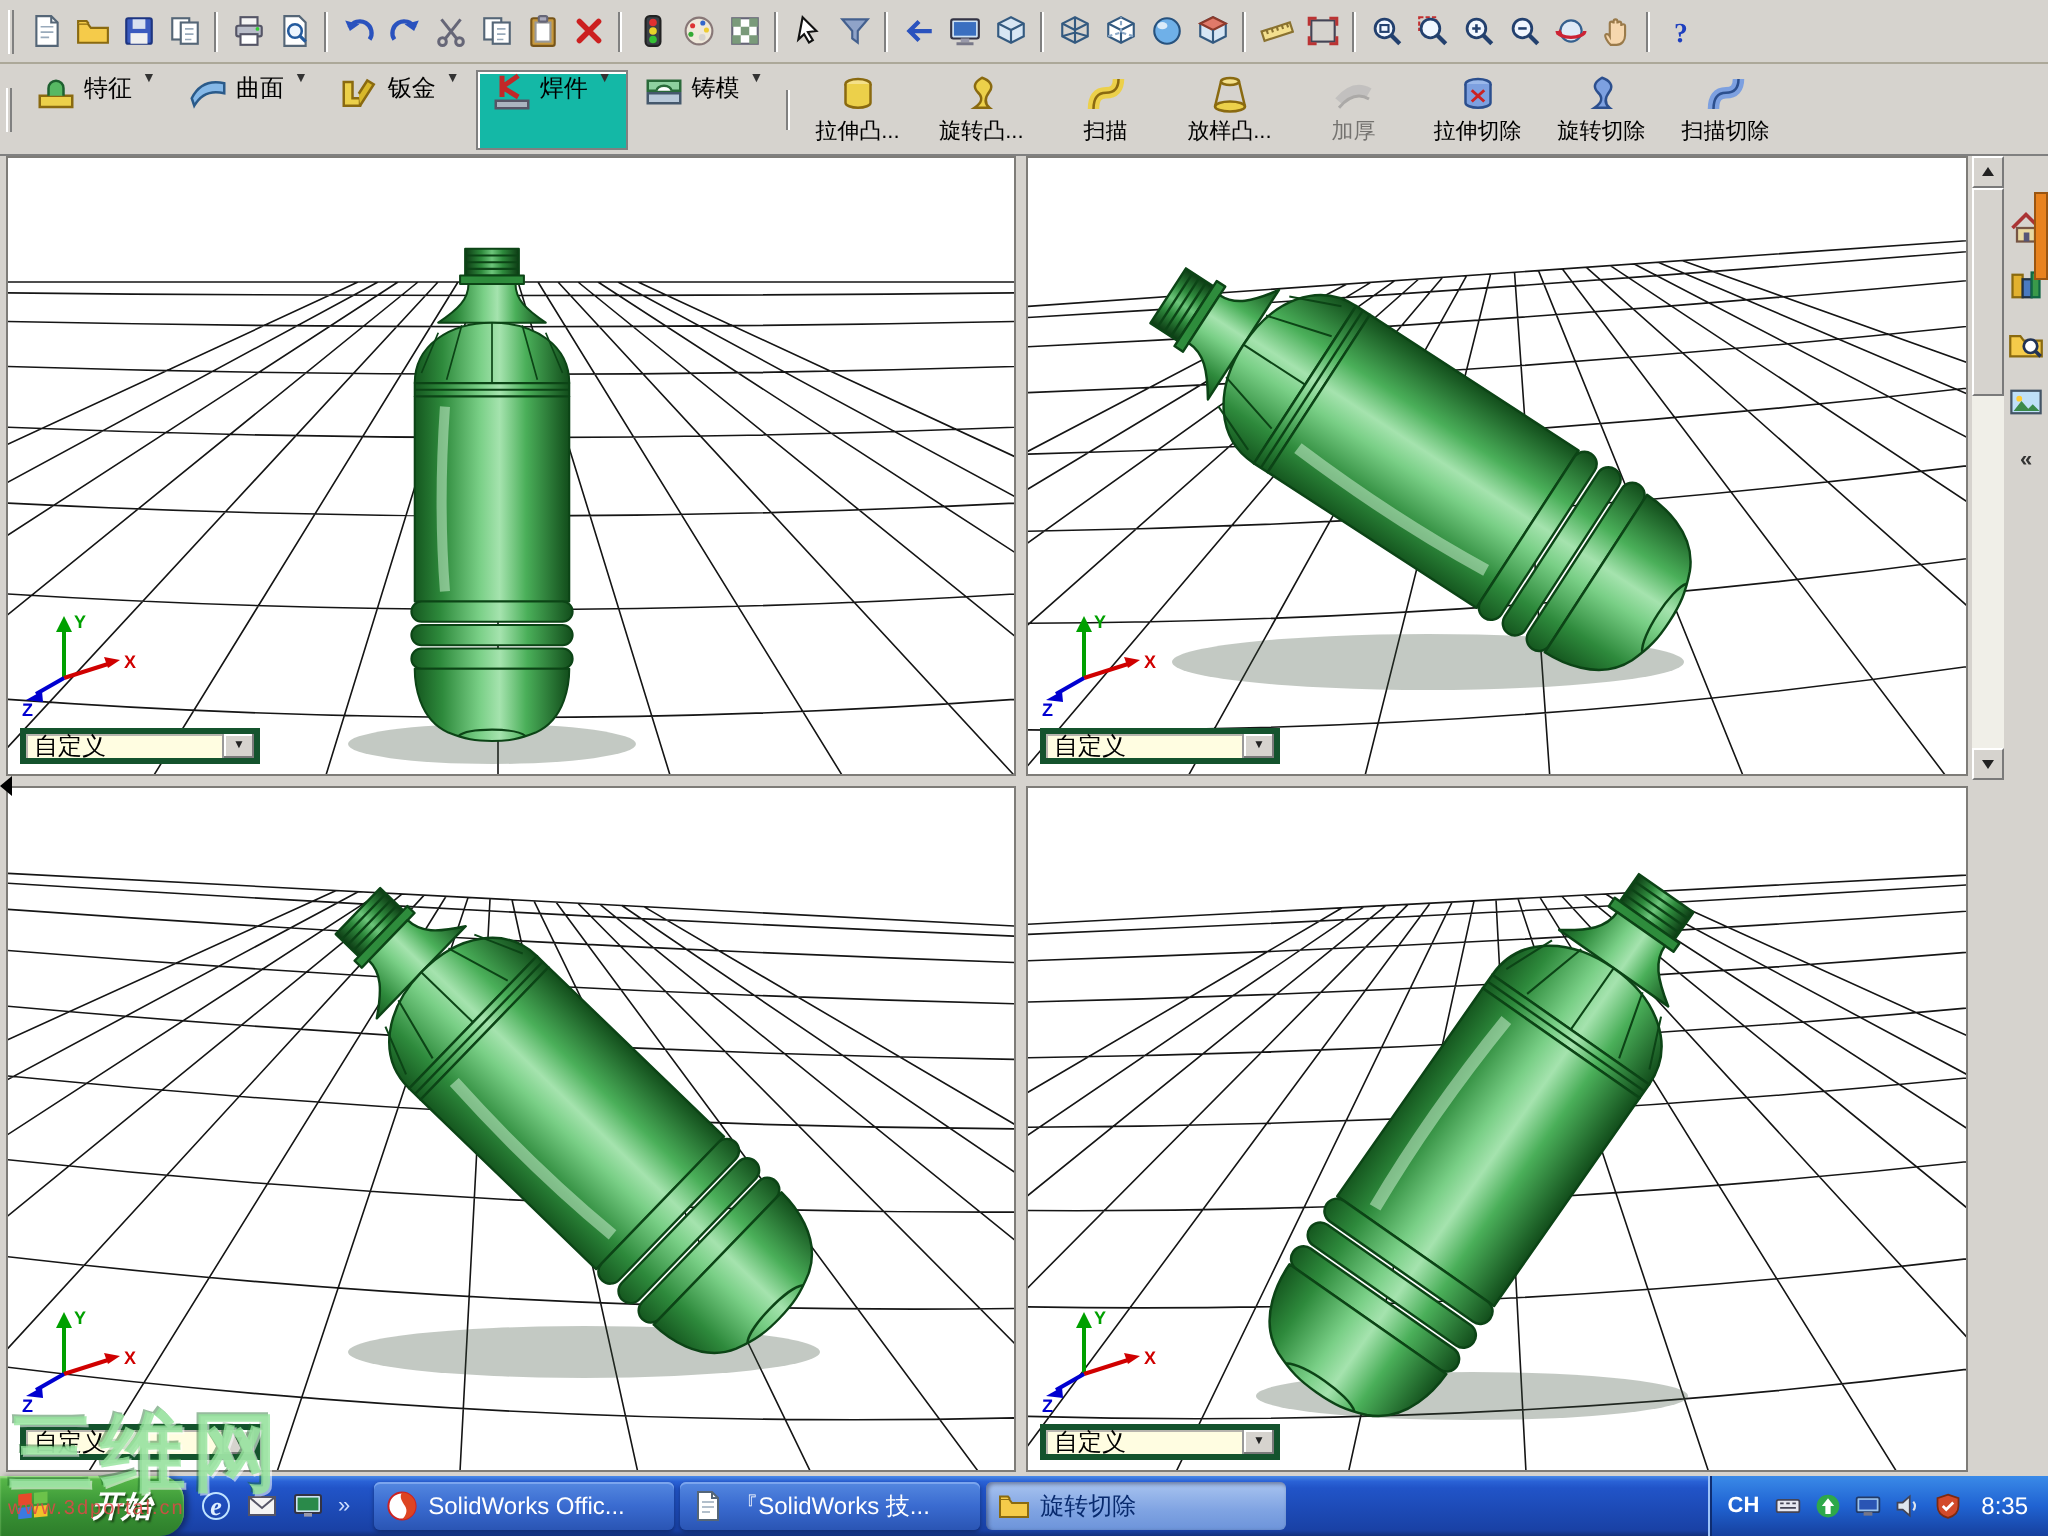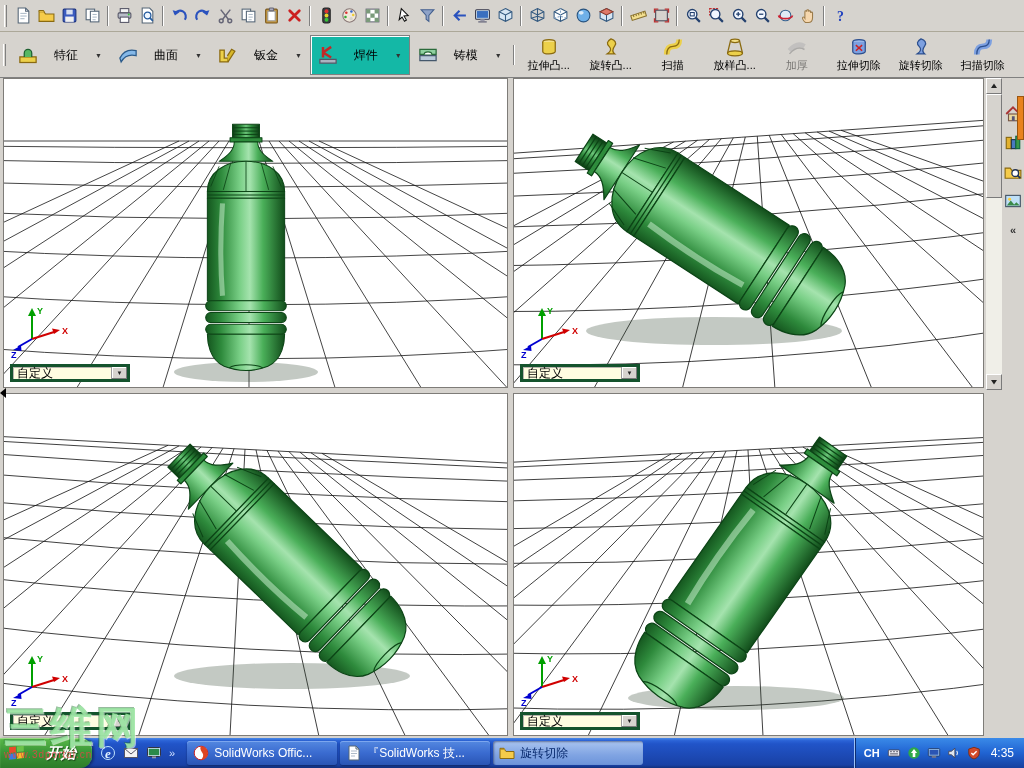--- a/index.html
+++ b/index.html
@@ -3,21 +3,21 @@
 <meta charset="utf-8">
 <style>
 *{margin:0;padding:0;box-sizing:border-box}
 html,body{width:1024px;height:768px;overflow:hidden;background:#d6d3ce;font-family:"Liberation Sans",sans-serif;font-size:12px;color:#000}
 
 #toolbar1{position:absolute;left:0;top:0;width:1024px;height:32px;background:#d6d3ce;border-bottom:1px solid #aca899;display:flex;align-items:center;padding:2px 3px;gap:1px}
 #toolbar2{position:absolute;left:0;top:33px;width:1024px;height:45px;background:#d6d3ce;border-bottom:1px solid #808080;display:flex;align-items:stretch;padding:2px 2px}
 .grip{width:3px;height:22px;border-left:1px solid #fff;border-right:1px solid #808080;margin:0 4px 0 1px;align-self:center}
 .tbicon{width:22px;height:22px;display:flex;align-items:center;justify-content:center;border:1px solid transparent;border-radius:2px}
 .tbsep{width:2px;height:20px;border-left:1px solid #808080;border-right:1px solid #fff;margin:0 3px;align-self:center}
-.cmtab{display:flex;align-items:center;gap:16px;padding:0 7px;border:1px solid transparent;white-space:nowrap}
+.cmtab{display:flex;align-items:flex-start;gap:4px;padding:0 7px;border:1px solid transparent;white-space:nowrap}
 .cmtab.active{border:1px solid #808080;background:#14b8a6;box-shadow:inset 1px 1px 0 #fff}
 .cmarrow{font-size:7px;color:#333;margin-left:1px}
 .cmtool{width:62px;display:flex;flex-direction:column;align-items:center;justify-content:center;gap:1px;border:1px solid transparent;white-space:nowrap}
 .cmtool.disabled{opacity:.45;filter:grayscale(.9)}
 .cmlbl{font-size:12px}
 .cmtool .cmlbl{font-size:11px}
 
 #workspace{position:absolute;left:3px;top:78px;width:981px;height:658px;background:#d6d3ce}
 .viewport{position:absolute;background:#fff;border:1px solid #7e7c78;overflow:hidden}
 .vpcanvas{position:absolute;left:0;top:0}
@@ -671,20 +671,20 @@
           <path d="M2,6 h3 l4,-3.5 v11 L5,10 H2 Z" fill="#dfe6ee" stroke="#445"></path>
           <path d="M11,5.5 a4,4 0 0 1 0,5" fill="none" stroke="#dfe6ee" stroke-width="1.2"></path>
         </svg>
       </span>
       <span class="trayicon">
         <svg viewBox="0 0 16 16" width="14" height="14">
           <path d="M8,1.5 L14,3.5 V8 C14,11.5 11.5,13.8 8,14.8 C4.5,13.8 2,11.5 2,8 V3.5 Z" fill="#d24a2a" stroke="#7c2a12"></path>
           <path d="M5,8 l2,2 4,-4" stroke="#fff" stroke-width="1.6" fill="none"></path>
         </svg>
       </span>
-      <span class="traytime">4:35</span>
+      <span class="traytime">8:35</span>
     </div>
 </div>
 
 <div id="watermark">
   <div class="wm-title">三维网</div>
   <div class="wm-sub">www.3dportal.cn</div>
 </div>
 
 </body></html>

